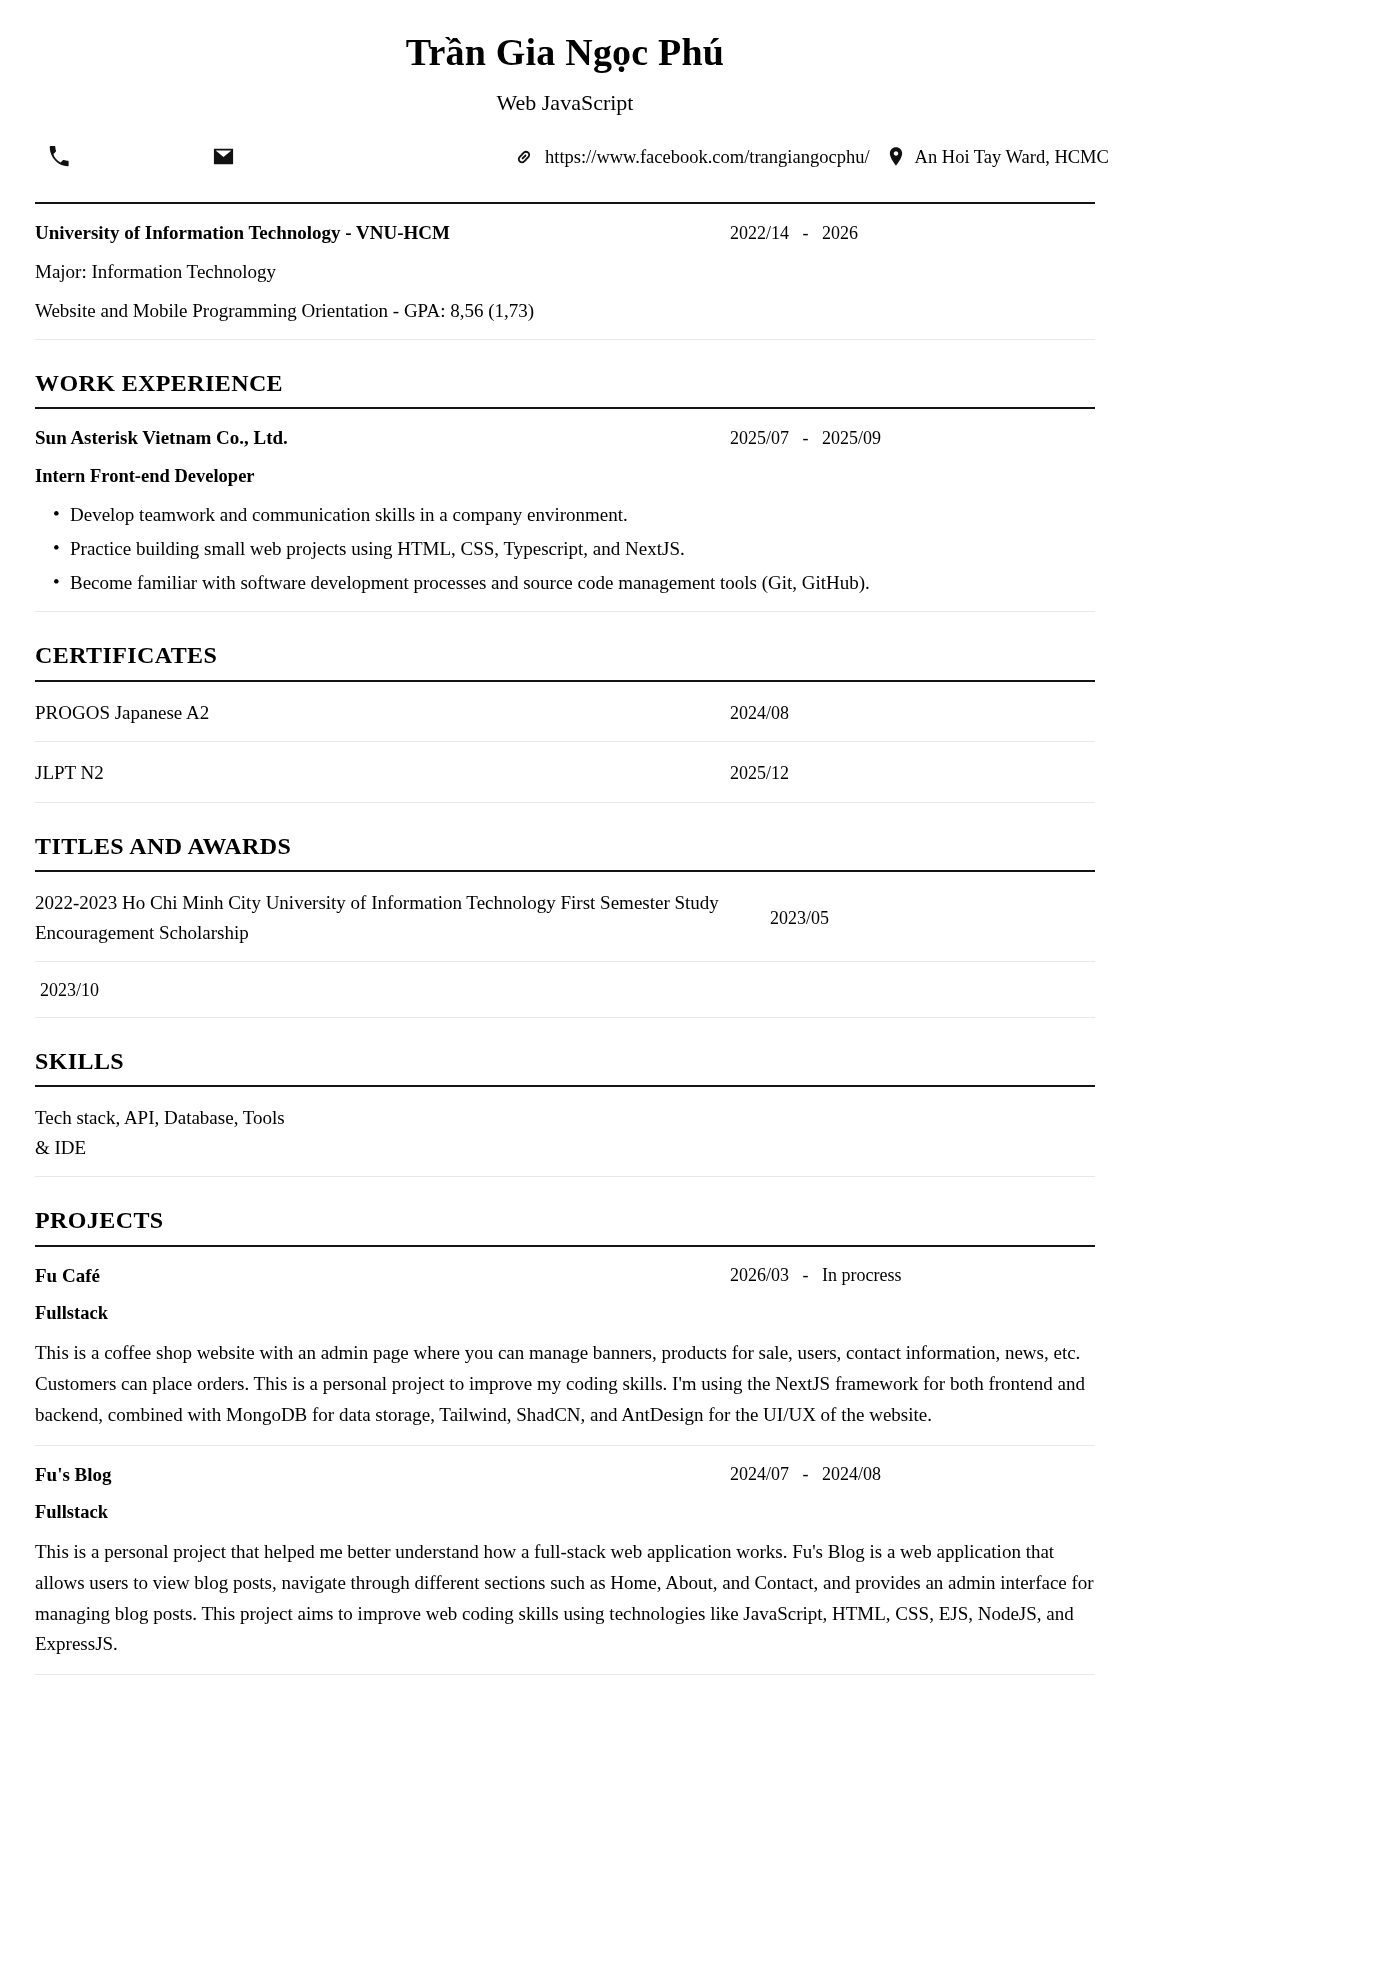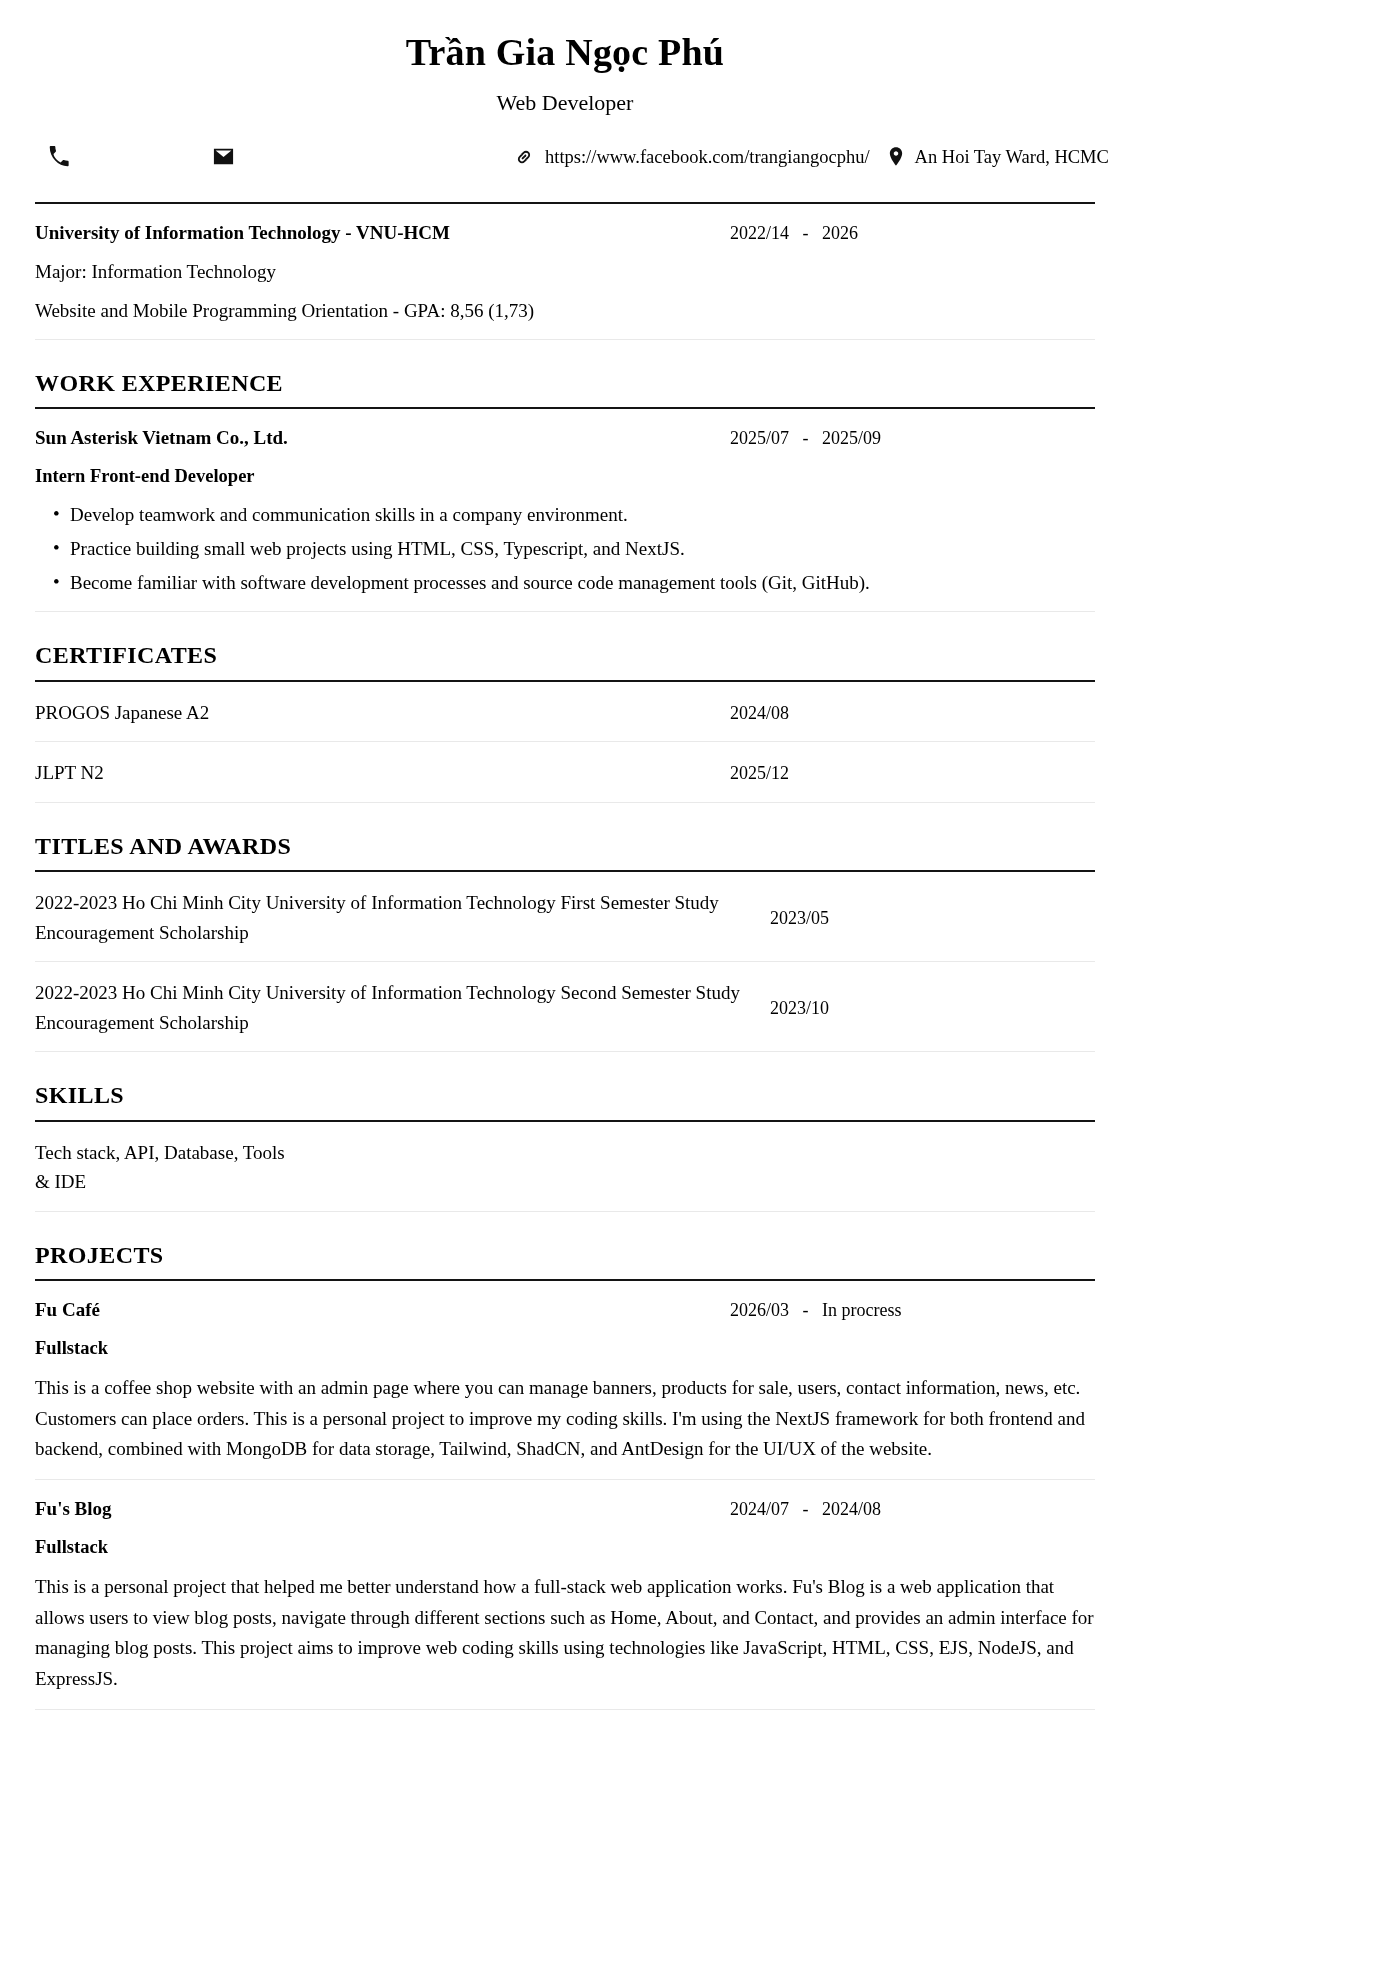--- a/index.html
+++ b/index.html
@@ -174,21 +174,21 @@
     line-height: 1.55;
   }
 </style>
 </head>
 <body>
 
 <div class="page">
 
   <header>
     <h1 class="resume-name">Trần Gia Ngọc Phú</h1>
-    <div class="resume-role">Web Developer</div>
+    <div class="resume-role">Web JavaScript</div>
 
     <div class="contact-row">
 
       <div class="contact-item c-phone">
         <span class="icon">
           <svg width="22" height="22" viewBox="0 0 24 24" aria-hidden="true">
             <path d="M6.6 10.8c1.6 3.1 4.1 5.6 7.2 7.2l2.4-2.4c.3-.3.8-.4 1.2-.3 1.3.4 2.6.7 4 .7.6 0 1.1.5 1.1 1.1V21c0 .6-.5 1.1-1.1 1.1C11.3 22.1 1.9 12.7 1.9 1.1 1.9.5 2.4 0 3 0h3.9C7.5 0 8 .5 8 1.1c0 1.4.2 2.7.7 4 .1.4 0 .9-.3 1.2l-2.4 2.4z"></path>
           </svg>
         </span>
         <span class="ctext"></span>
@@ -300,23 +300,20 @@
       <div class="entry-head">
         <div class="entry-main">
           <div class="entry-plain-title">2022-2023 Ho Chi Minh City University of Information Technology First Semester Study Encouragement Scholarship</div>
         </div>
         <div class="entry-date narrow">2023/05</div>
       </div>
     </div>
 
     <div class="entry">
       <div class="entry-head">
-        <div class="entry-main">
-          <div class="entry-plain-title">2022-2023 Ho Chi Minh City University of Information Technology Second Semester Study Encouragement Scholarship</div>
-        </div>
         <div class="entry-date narrow">2023/10</div>
       </div>
     </div>
   </section>
 
   <section class="section">
     <h2 class="section-title">SKILLS</h2>
     <hr class="section-rule">
 
     <div class="skill-row">

